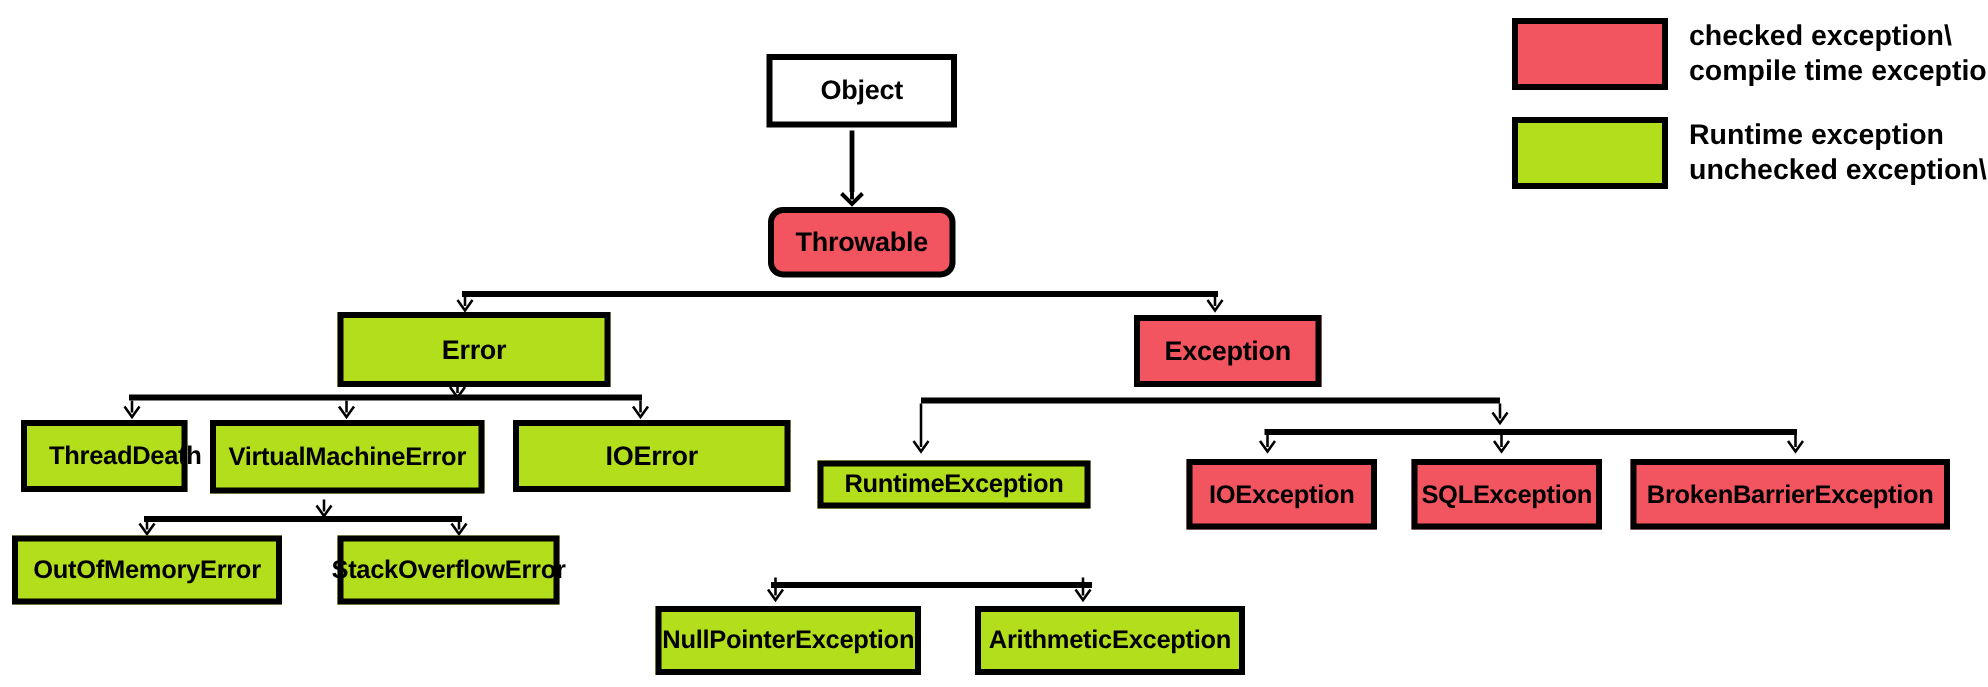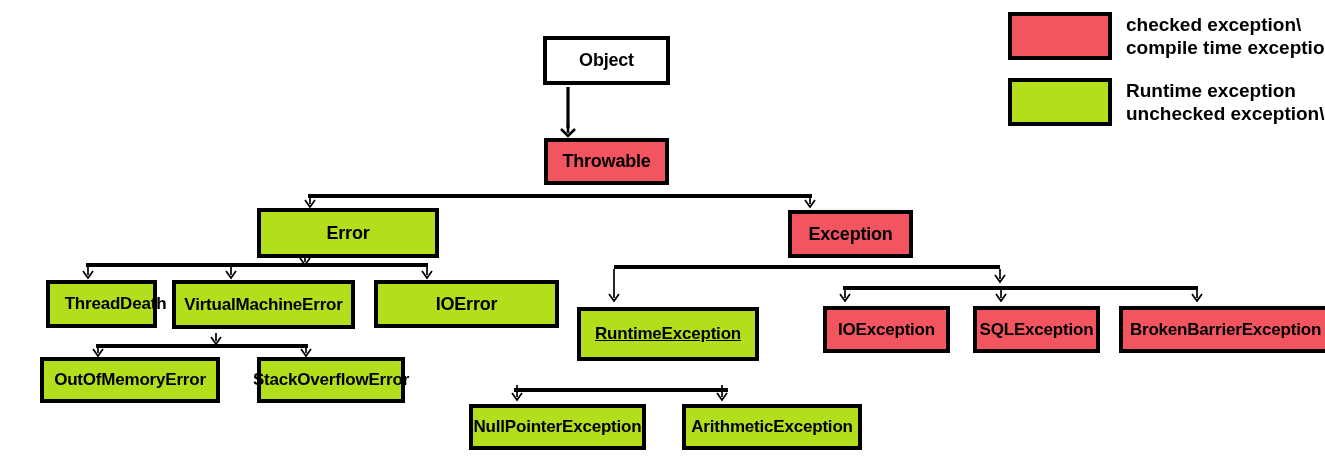--- a/index.html
+++ b/index.html
@@ -28,21 +28,20 @@
     border: 4px solid var(--c-border, #000);
     display: flex;
     align-items: center;
     justify-content: center;
     font-weight: bold;
     font-size: 17px;
     letter-spacing: -0.2px;
     color: #000;
     white-space: nowrap;
     z-index: 2;
-    margin-left: 32px;
   }
   .node.checked   { background: var(--c-checked, #f2555f); }
   .node.unchecked { background: var(--c-unchecked, #b3de1c); }
   .node.neutral   { background: var(--c-neutral, #ffffff); font-size: 19px; }
   .node.big-label { font-size: 18px; }
 
   #legend {
     position: absolute;
     left: 1008px;
     top: 12px;
@@ -114,29 +113,29 @@
       <line x1="1197" y1="290" x2="1197" y2="298" stroke="#000000" stroke-width="1.7"></line>
       <polyline points="1192,294 1197,301 1202,294" fill="none" stroke="#000000" stroke-width="1.7"></polyline>
       <line x1="514" y1="390" x2="728" y2="390" stroke="#000000" stroke-width="4"></line>
       <line x1="517" y1="385" x2="517" y2="397" stroke="#000000" stroke-width="1.7"></line>
       <polyline points="512,393 517,400 522,393" fill="none" stroke="#000000" stroke-width="1.7"></polyline>
       <line x1="722" y1="385" x2="722" y2="397" stroke="#000000" stroke-width="1.7"></line>
       <polyline points="717,393 722,400 727,393" fill="none" stroke="#000000" stroke-width="1.7"></polyline>
     </svg>
   <div id="nodes">
       <div class="node neutral big-label" style="left: 511px; top: 36px; width: 127px; height: 49px;">Object</div>
-      <div class="node checked big-label" style="left: 512px; top: 138px; width: 125px; height: 47px;">Throwable</div>
+      <div class="node checked big-label" style="left: 512px; top: 138px; width: 125px; height: 47px; border-radius: 10px;">Throwable</div>
       <div class="node unchecked big-label" style="left: 225px; top: 208px; width: 182px; height: 50px;">Error</div>
       <div class="node checked big-label" style="left: 756px; top: 210px; width: 125px; height: 48px;">Exception</div>
       <div class="node unchecked" style="left: 14px; top: 280px; width: 111px; height: 48px; padding-left: 28px;">ThreadDeath</div>
       <div class="node unchecked" style="left: 140px; top: 280px; width: 183px; height: 49px;">VirtualMachineError</div>
       <div class="node unchecked big-label" style="left: 342px; top: 280px; width: 185px; height: 48px;">IOError</div>
       <div class="node unchecked" style="left: 8px; top: 357px; width: 180px; height: 46px;">OutOfMemoryError</div>
       <div class="node unchecked" style="left: 225px; top: 357px; width: 148px; height: 46px;">StackOverflowError</div>
-      <div class="node unchecked" style="left: 545px; top: 307px; width: 182px; height: 54px; text-decoration: underline;">RuntimeException</div>
+      <div class="node unchecked" style="left: 545px; top: 307px; width: 182px; height: 32px;">RuntimeException</div>
       <div class="node checked" style="left: 791px; top: 306px; width: 127px; height: 47px;">IOException</div>
       <div class="node checked" style="left: 941px; top: 306px; width: 127px; height: 47px;">SQLException</div>
       <div class="node checked" style="left: 1087px; top: 306px; width: 213px; height: 47px;">BrokenBarrierException</div>
       <div class="node unchecked" style="left: 437px; top: 404px; width: 177px; height: 46px;">NullPointerException</div>
       <div class="node unchecked" style="left: 650px; top: 404px; width: 180px; height: 46px;">ArithmeticException</div>
     </div>
 
   <div id="legend">
     <div class="legend-row">
       <div class="legend-swatch checked"></div>

